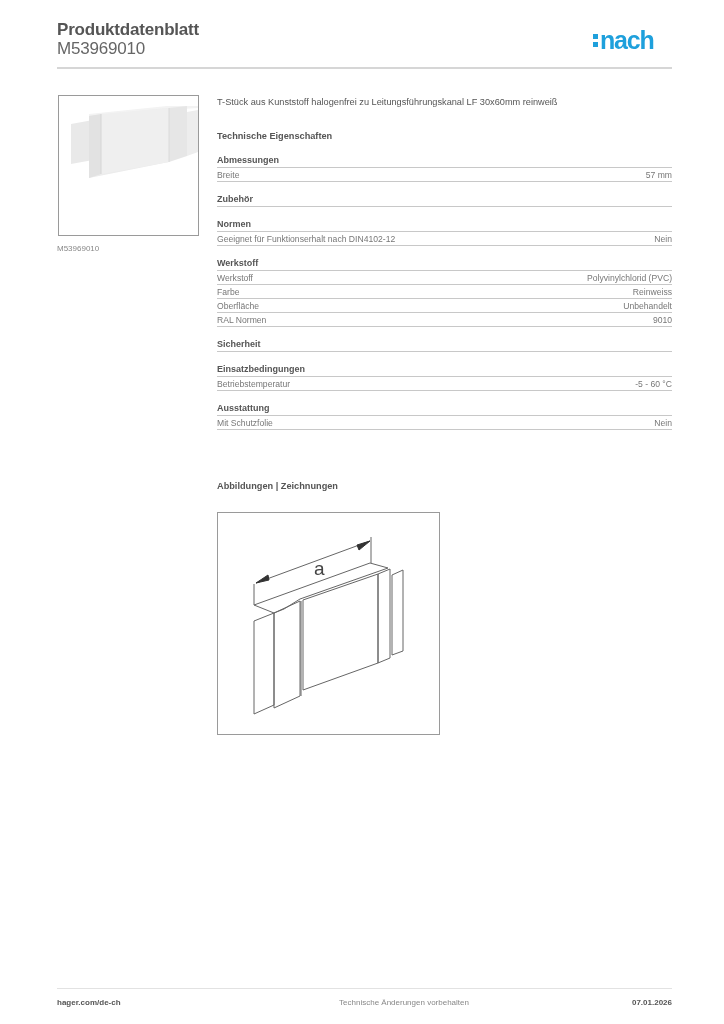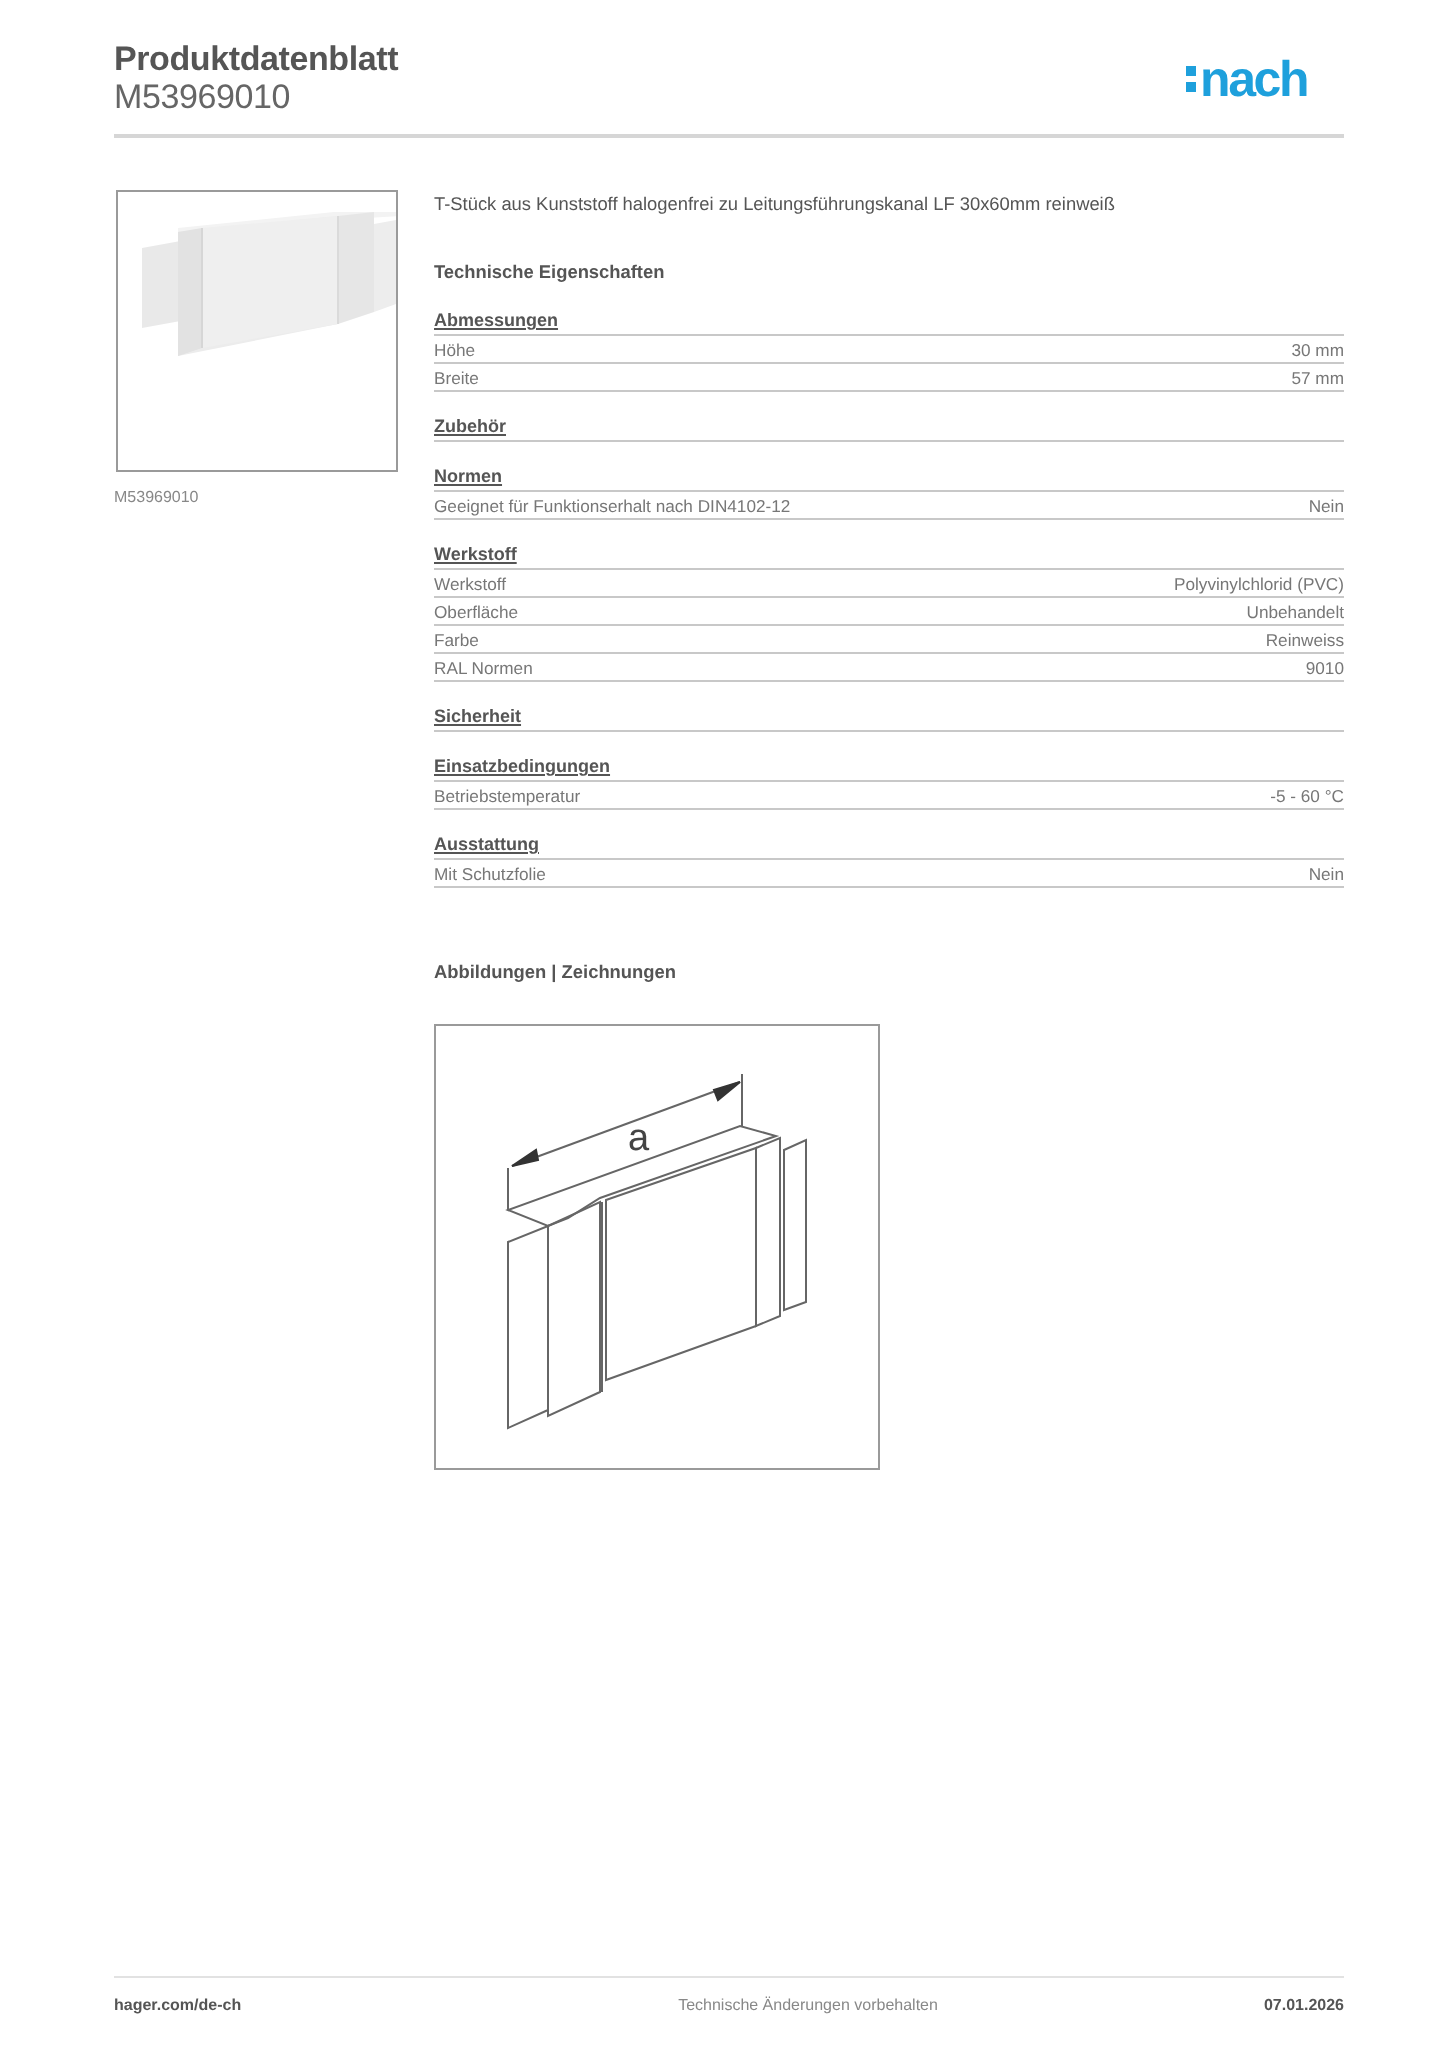--- a/index.html
+++ b/index.html
@@ -43,21 +43,20 @@
   }
   .tech-heading {
     position: absolute; left: 217px; top: 131px; font-size: 9.2px; font-weight: bold; color: #555;
   }
 
   .props { position: absolute; left: 217px; top: 154px; width: 455px; }
   .group { margin-bottom: 11px; }
   .group-title {
     font-size: 9px; font-weight: bold; color: #555; height: 13px; line-height: 13px;
     border-bottom: 1.5px solid #c8c8c8;
-    text-decoration: underline;
   }
   .row {
     display: flex; justify-content: space-between; font-size: 8.6px; color: #777;
     height: 13px; line-height: 14px; border-bottom: 1.5px solid #c8c8c8;
   }
 
   .drawings-heading {
     position: absolute; left: 217px; top: 481px; font-size: 9.2px; font-weight: bold; color: #555;
   }
   .drawing {
@@ -96,24 +95,20 @@
 </div>
 <div class="image-caption">M53969010</div>
 
 <div class="desc">T-Stück aus Kunststoff halogenfrei zu Leitungsführungskanal LF 30x60mm reinweiß</div>
 <div class="tech-heading">Technische Eigenschaften</div>
 
 <div class="props">
   <div class="group">
     <div class="group-title">Abmessungen</div>
     <div class="row">
-      <span>Höhe</span>
-      <span>30 mm</span>
-    </div>
-    <div class="row">
       <span>Breite</span>
       <span>57 mm</span>
     </div>
   </div>
 
   <div class="group">
     <div class="group-title">Zubehör</div>
   </div>
 
   <div class="group">
@@ -124,26 +119,26 @@
     </div>
   </div>
 
   <div class="group">
     <div class="group-title">Werkstoff</div>
     <div class="row">
       <span>Werkstoff</span>
       <span>Polyvinylchlorid (PVC)</span>
     </div>
     <div class="row">
+      <span>Farbe</span>
+      <span>Reinweiss</span>
+    </div>
+    <div class="row">
       <span>Oberfläche</span>
       <span>Unbehandelt</span>
-    </div>
-    <div class="row">
-      <span>Farbe</span>
-      <span>Reinweiss</span>
     </div>
     <div class="row">
       <span>RAL Normen</span>
       <span>9010</span>
     </div>
   </div>
 
   <div class="group">
     <div class="group-title">Sicherheit</div>
   </div>

